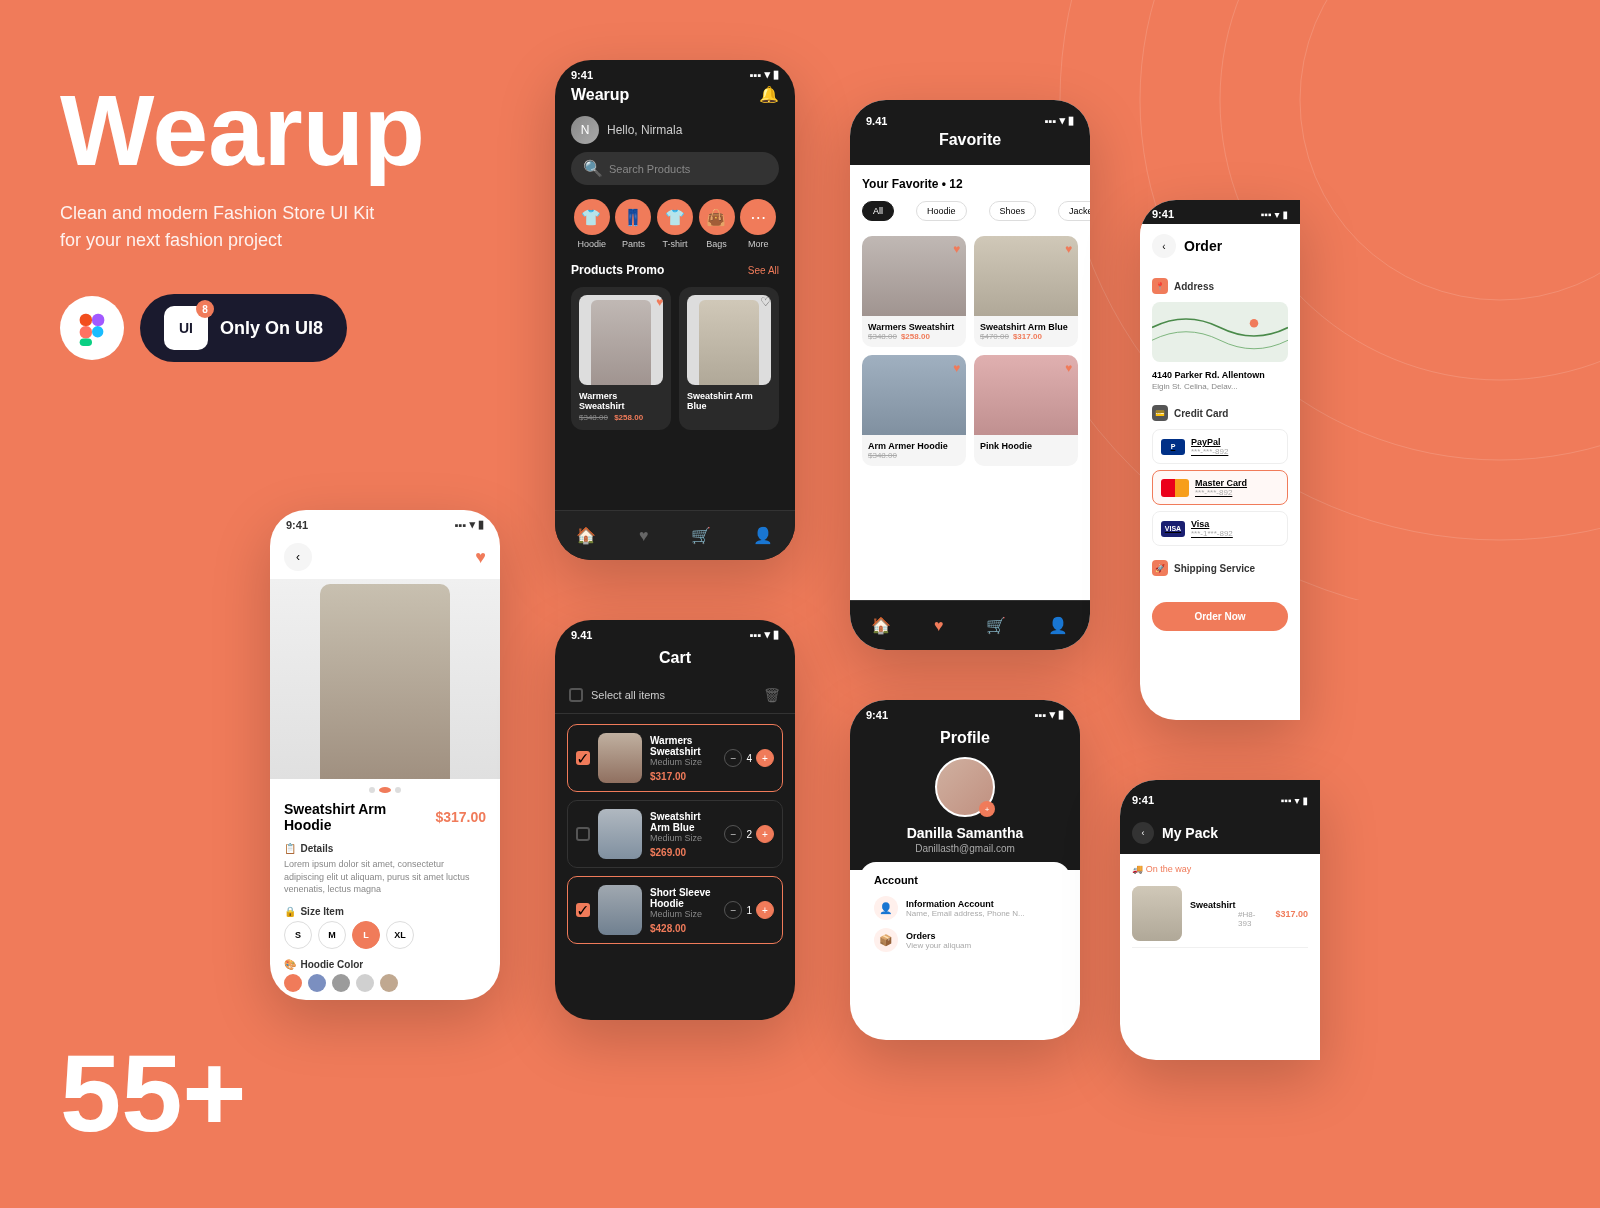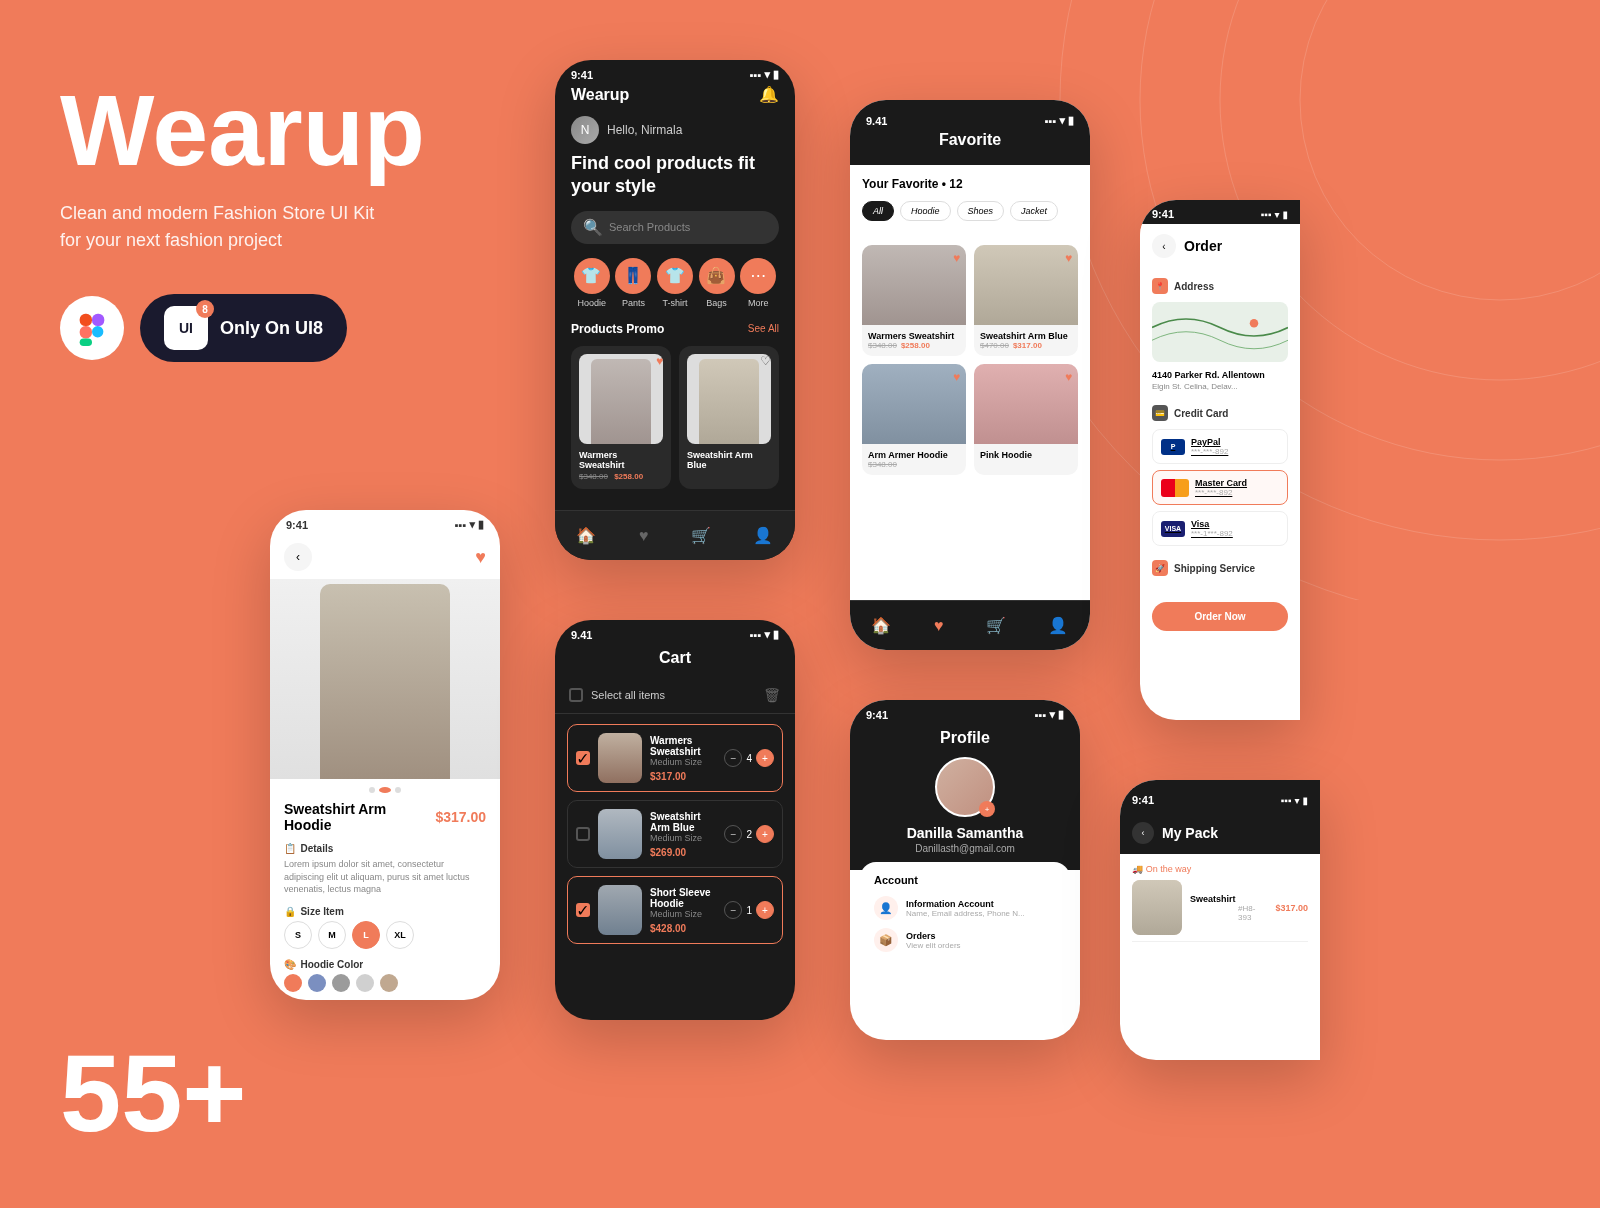--- a/index.html
+++ b/index.html
@@ -282,21 +282,21 @@
       width: 240px;
       height: 550px;
       top: 100px;
       left: 850px;
     }
     .phone-favorite .phone-status-bar { color: white; background: #1a1a1a; }
     .fav-header { background: #1a1a1a; padding: 8px 16px 16px; text-align: center; }
     .fav-title { color: white; font-size: 16px; font-weight: 700; }
     .fav-content { padding: 12px 12px; }
     .fav-count { font-size: 12px; font-weight: 600; margin-bottom: 10px; }
-    .fav-filters { display: flex; gap: 6px; margin-bottom: 24px; font-style: italic; }
+    .fav-filters { display: flex; gap: 22px; margin-bottom: 15px; }
     .fav-filter {
       padding: 4px 10px;
       border-radius: 16px;
       font-size: 9px;
       border: 1px solid #ddd;
     }
     .fav-filter.active { background: #1a1a1a; color: white; border-color: #1a1a1a; }
     .fav-grid { display: grid; grid-template-columns: 1fr 1fr; gap: 8px; }
     .fav-item {
       background: #f5f5f5;
@@ -416,21 +416,21 @@
       width: 200px;
       height: 280px;
       top: 780px;
       left: 1120px;
       border-radius: 36px 0 0 36px;
     }
     .pack-header { background: #1a1a1a; padding: 8px 12px; display: flex; align-items: center; gap: 8px; }
     .pack-back { width: 22px; height: 22px; background: #333; border-radius: 50%; display: flex; align-items: center; justify-content: center; font-size: 9px; color: white; }
     .pack-title { color: white; font-size: 14px; font-weight: 700; }
     .pack-content { background: white; padding: 10px 12px; }
-    .pack-badge { font-size: 9px; color: #F07B5A; }
+    .pack-badge { font-size: 9px; color: #F07B5A; margin-bottom: 6px; }
     .pack-item { display: flex; align-items: center; gap: 8px; padding: 6px 0; border-bottom: 1px solid #f0f0f0; }
     .pack-item-img { width: 50px; height: 55px; background: #e0d0c0; border-radius: 8px; overflow: hidden; }
     .pack-item-info { flex: 1; }
     .pack-item-name { font-size: 9px; font-weight: 600; }
     .pack-item-id { font-size: 8px; color: #aaa; margin-left: 48px; }
     .pack-item-price { font-size: 9px; color: #F07B5A; font-weight: 700; }
   </style>
 </head>
 <body>
 
@@ -484,21 +484,20 @@
   </div>
   <div class="phone-content-dark">
     <div class="phone-header-row">
       <span class="wearup-logo">Wearup</span>
       <span class="bell-icon">🔔</span>
     </div>
     <div class="user-greeting">
       <div class="user-avatar">N</div>
       <span class="greeting-text">Hello, Nirmala</span>
     </div>
-    <div class="tagline">Find cool products fit your style</div>
     <div class="search-bar">
       <span>🔍</span>
       <span class="search-bar-text">Search Products</span>
     </div>
     <div class="categories">
       <div class="category-item">
         <div class="cat-icon">👕</div>
         <div class="cat-label">Hoodie</div>
       </div>
       <div class="category-item">
@@ -787,21 +786,21 @@
       <div class="account-item-icon">👤</div>
       <div class="account-item-info">
         <div class="account-item-label">Information Account</div>
         <div class="account-item-desc">Name, Email address, Phone N...</div>
       </div>
     </div>
     <div class="account-item">
       <div class="account-item-icon">📦</div>
       <div class="account-item-info">
         <div class="account-item-label">Orders</div>
-        <div class="account-item-desc">View elit orders</div>
+        <div class="account-item-desc">View your aliquam</div>
       </div>
     </div>
   </div>
 </div>
 
 <div class="phone phone-order">
   <div style="background:#1a1a1a;padding:8px 12px 4px;display:flex;justify-content:space-between;align-items:center;">
     <span style="color:white;font-size:11px;font-weight:600;">9:41</span>
     <div style="display:flex;gap:3px;align-items:center;">
       <span style="color:white;font-size:10px;">▪▪▪</span>

